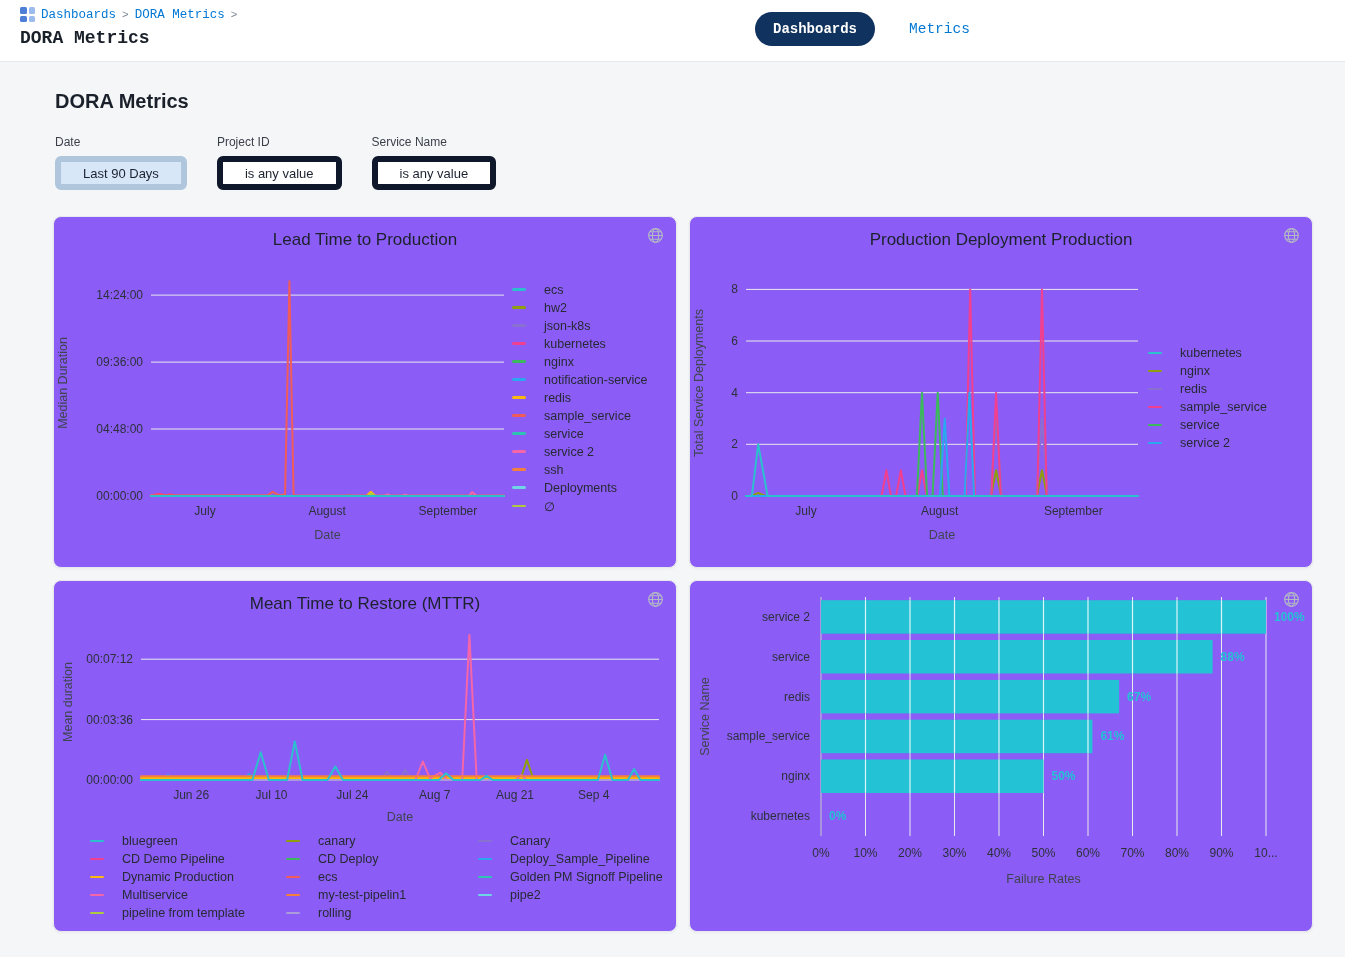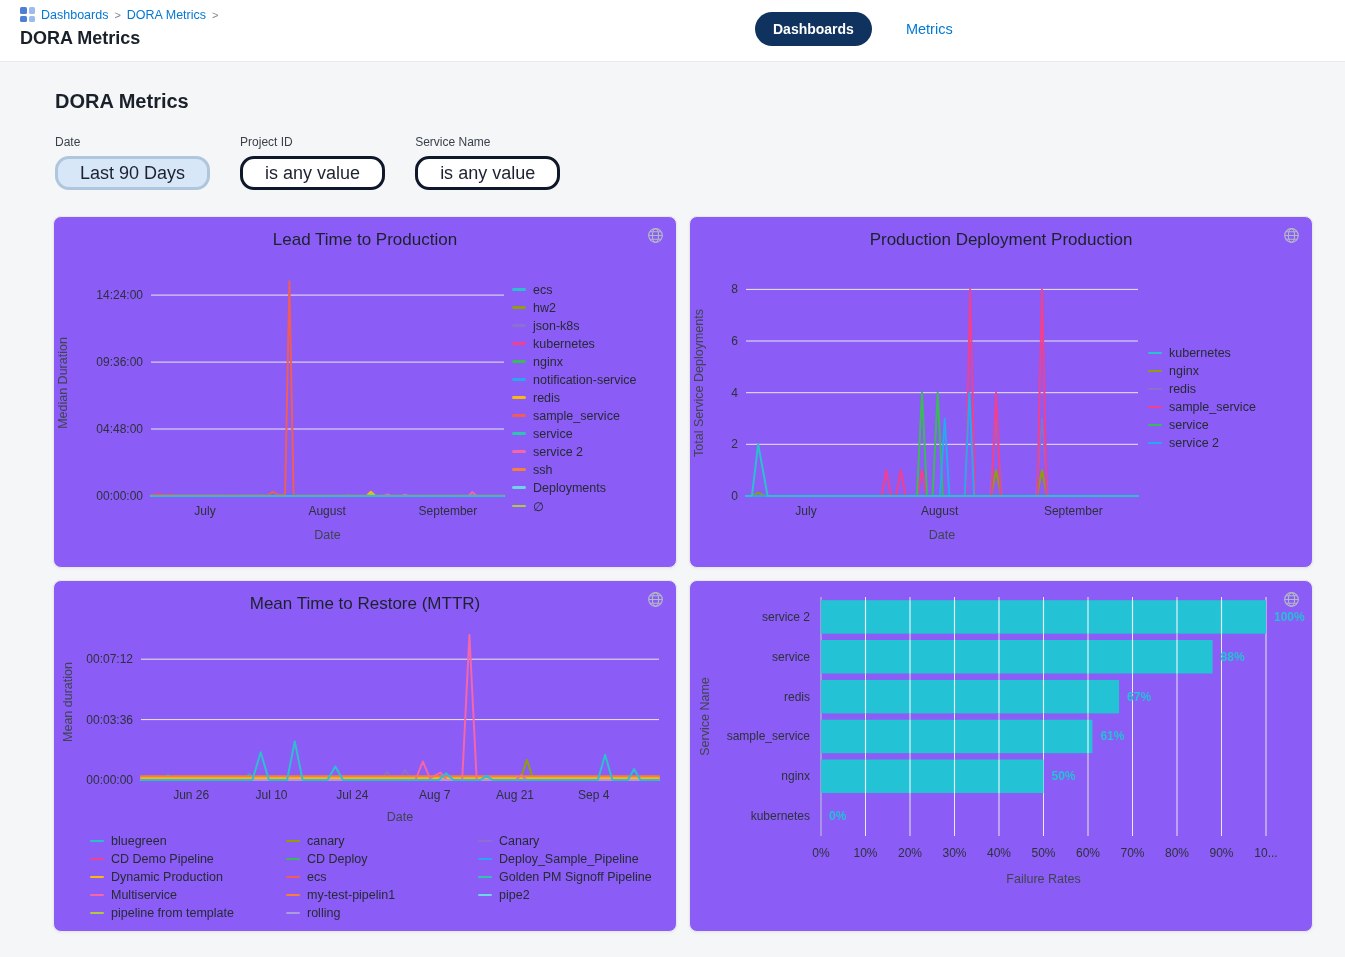--- a/index.html
+++ b/index.html
@@ -3,57 +3,57 @@
 <meta charset="utf-8">
 <style>
   * { box-sizing: border-box; }
   html,body { margin:0; padding:0; }
   body {
     width:1345px; height:957px; overflow:hidden;
     background:#f5f6f8; color:#1f242b;
     font-family:"Liberation Sans", sans-serif;
   }
   
-  .hdr { background:#fff; height:62px; border-bottom:1px solid #e7e9ec; position:relative; }
+  .hdr { background:#fff; height:62px; border-bottom:1px solid #e7e9ec; position:relative;font-family:Liberation Mono, monospace; }
   .crumbs { position:absolute; left:20px; top:7px; display:flex; align-items:center; gap:6px;
             font-size:12.5px; font-weight:500; }
   .crumb-link { color:#0278D5; text-decoration:none; cursor:pointer; }
   .crumb-sep { color:#7d8596; font-size:11px; }
   .gicon { width:15px; height:15px; display:grid; grid-template-columns:1fr 1fr; gap:2px; }
   .gicon span { border-radius:1.5px; }
   .gicon .d { background:#4d7fd6; }
   .gicon .l { background:#9bbcec; }
   .hdr-title { position:absolute; left:20px; top:28px; font-size:18px; font-weight:700; color:#192029; }
   .tabs { position:absolute; left:755px; top:12px; display:flex; align-items:center; gap:28px; }
   .tab-pill { background:#10325E; color:#fff; border:none; border-radius:18px; padding:9px 18px;
               font-size:14px; font-weight:600; font-family:inherit; cursor:pointer; }
   .tab-link { color:#0278D5; font-size:14.5px; font-weight:500; background:none; border:none;
               font-family:inherit; cursor:pointer; }
   
   .page-title { margin:28px 0 0 55px; font-size:20px; font-weight:700; color:#1b212b; }
   .filters { display:flex; gap:30px; margin:22px 0 0 55px; }
   .flt-label { font-size:12px; color:#3a3f4a; margin-bottom:7px; }
-  .flt-btn { height:34px; border-radius:14px; padding:0 22px; font-size:18px; color:#1c2230;
-             background:#fff; border:3px solid #0f172a; font-family:inherit; cursor:pointer; }
+  .flt-btn { height:34px; border-radius:6px; padding:0 22px; font-size:13px; color:#1c2230;
+             background:#fff; border:6px solid #0f172a; font-family:inherit; cursor:pointer; }
   .flt-btn.active { background:#d7e7f7; border-color:#afc6dd; }
   
   .grid { display:grid; grid-template-columns:624px 624px; gap:12px; margin:26px 32px 0 53px; }
   .card { background:#8b5cf6; border:1px solid #e7e9ec; border-radius:8px; height:352px;
           position:relative; box-shadow:0 1px 3px rgba(40,41,61,.05); }
   .card-title { text-align:center; margin-top:13px; font-size:17px; font-weight:500; color:#1c222b; }
   .globe { position:absolute; top:10px; right:12px; }
   .card-body { display:flex; align-items:flex-start; }
   svg text { font-family:"Liberation Sans", sans-serif; }
   .tick { font-size:12px; fill:#2c323a; }
   .axis { font-size:12.5px; fill:#3f454e; }
   .bar-val { font-size:12px; font-weight:700; }
   
   .legend { display:flex; flex-direction:column; justify-content:center; gap:4px;
             width:158px; height:296px; padding-right:2px; }
-  .lg-item { display:flex; align-items:center; gap:7px; font-size:12.5px; color:#262b33; cursor:pointer; }
+  .lg-item { display:flex; align-items:center; gap:18px; font-size:12.5px; color:#262b33; cursor:pointer; }
   .lg-item .sw { width:14px; height:2.5px; border-radius:2px; flex:none; }
   .legend3 { display:grid; grid-template-columns:190px 186px 205px; column-gap:6px; row-gap:4px;
              margin:6px 0 0 36px; }
 </style>
 </head>
 <body>
 
 <div class="hdr">
   <div class="crumbs">
     <span class="gicon">

